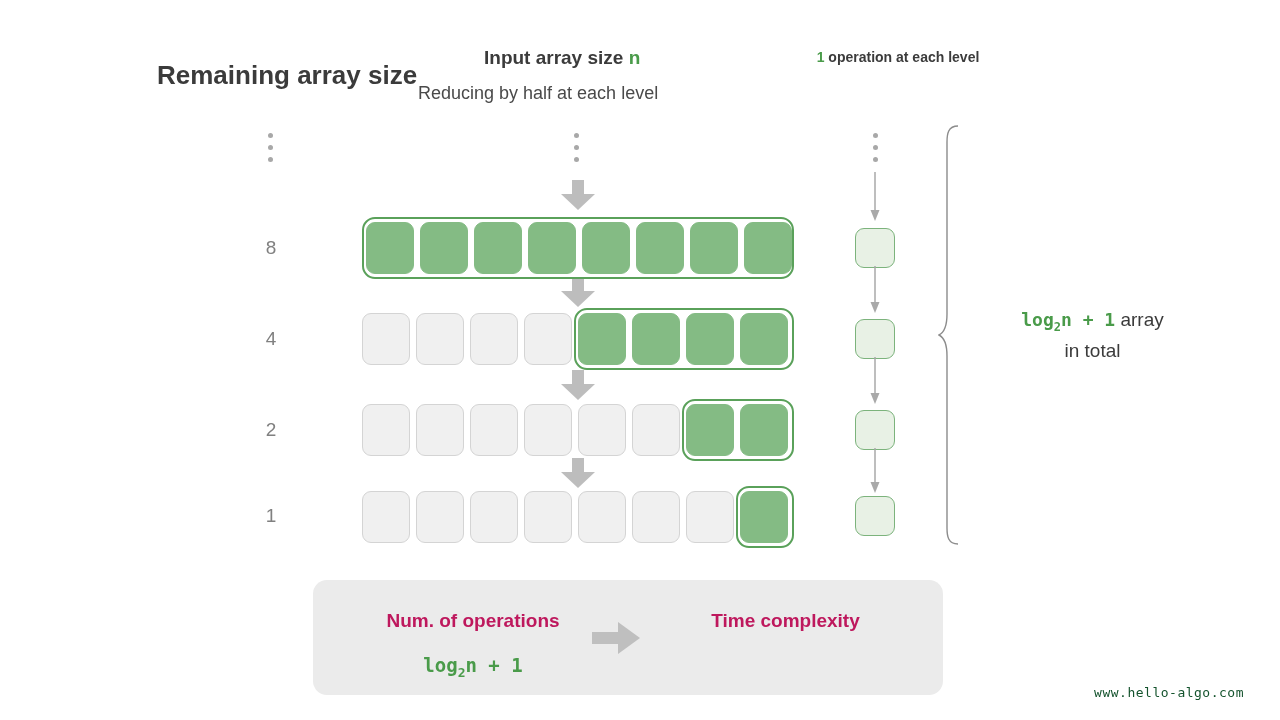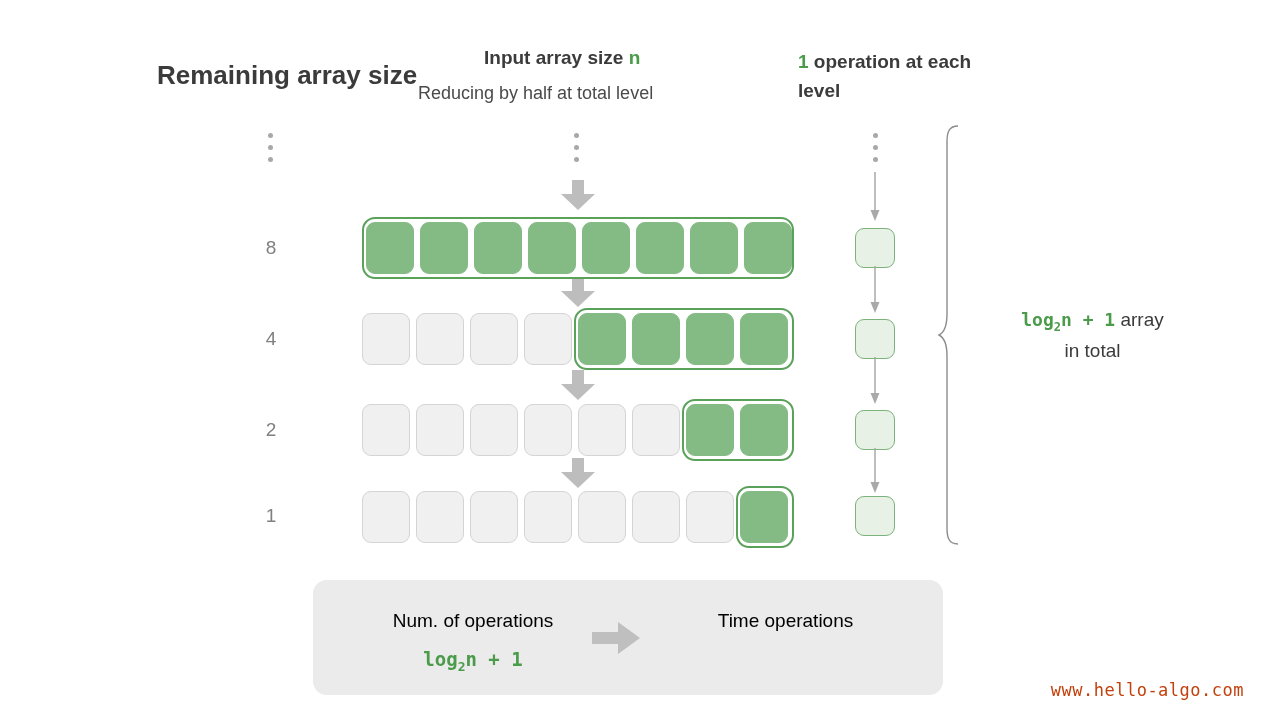--- a/index.html
+++ b/index.html
@@ -18,21 +18,21 @@
   
   .hd {
     position: absolute;
     font-weight: bold;
     color: #3b3b3b;
     white-space: nowrap;
   }
   #hd-left  { left: 157px; top: 60px;  font-size: 26px; }
   #hd-mid   { left: 484px; top: 47px;  font-size: 19px; }
   #hd-sub   { left: 418px; top: 83px;  font-size: 18px; font-weight: normal; color: #4a4a4a; }
-  #hd-right { left: 798px; top: 47px;  font-size: 19px; width: 200px; line-height: 1.55; white-space: normal;}
+  #hd-right { left: 798px; top: 47px;  font-size: 14px; width: 200px; text-align: center; line-height: 1.55; white-space: normal;}
   .green-accent { color: #4a9b4a; }
 
   
   .rowlabel {
     position: absolute;
     font-size: 19px;
     color: #808080;
     width: 30px;
     text-align: center;
   }
@@ -108,22 +108,22 @@
 
   
   #summary {
     position: absolute;
     left: 313px; top: 580px;
     width: 630px; height: 115px;
     background: #ebebeb;
     border-radius: 14px;
   }
   .sum-col { position: absolute; text-align: center; }
-  .sum-title { font-size: 19px; font-weight: normal; color: #000000; }
-  .sum-val { margin-top: 16px; font-size: 19px; }
+  .sum-title { font-size: 19px; font-weight: bold; color: #be185d; }
+  .sum-val { margin-top: 22px; font-size: 19px; }
   .val-green {
     font-family: "DejaVu Sans Mono", monospace;
     font-weight: bold;
     color: #4a9b4a;
   }
   .val-green sub { font-size: 13px; }
   .val-teal-bold { font-weight: bold; color: #2f8a80; font-size: 19px; }
   .val-teal-mono {
     font-family: "DejaVu Sans Mono", monospace;
     color: #2f8a80;
@@ -131,37 +131,37 @@
   }
   #sum-left  { left: 20px;  top: 30px; width: 280px; }
   #sum-right { left: 330px; top: 30px; width: 285px; }
   #sum-arrow { position: absolute; left: 592px; top: 622px; width: 48px; height: 32px; }
 
   
   #watermark {
     position: absolute;
     right: 36px; bottom: 20px;
     font-family: "DejaVu Sans Mono", monospace;
-    font-size: 17px;
-    color: #c2410c;
+    font-size: 13px;
+    color: #14532d;
     letter-spacing: .5px;
   }
 </style>
 </head>
 <body>
 
 <div class="stage">
 
   <div class="hd" id="hd-left">Remaining array size</div>
 
   <div class="hd" id="hd-mid">
     <span>Input array size </span><span class="green-accent">n</span>
   </div>
 
-  <div class="hd" id="hd-sub">Reducing by half at total level</div>
+  <div class="hd" id="hd-sub">Reducing by half at each level</div>
 
   <div class="hd" id="hd-right">
     <span class="green-accent">1</span><span> operation at each level</span>
   </div>
 
   <div class="vdots" style="left:266px; top:133px;">
     <i></i>
       <i></i>
       <i></i>
   </div>
@@ -276,21 +276,21 @@
   </div>
 
   <div id="summary">
     <div class="sum-col" id="sum-left">
       <div class="sum-title">Num. of operations</div>
       <div class="sum-val">
         <span class="val-green"><span>log</span><sub>2</sub><span>n + 1</span></span>
       </div>
     </div>
     <div class="sum-col" id="sum-right">
-      <div class="sum-title">Time operations</div>
+      <div class="sum-title">Time complexity</div>
     </div>
   </div>
 
   <svg id="sum-arrow" viewBox="0 0 48 32">
     <polygon points="0,10 26,10 26,0 48,16 26,32 26,22 0,22" fill="#bfbfbf"></polygon>
   </svg>
 
   <div id="watermark">www.hello-algo.com</div>
 
 </div>

